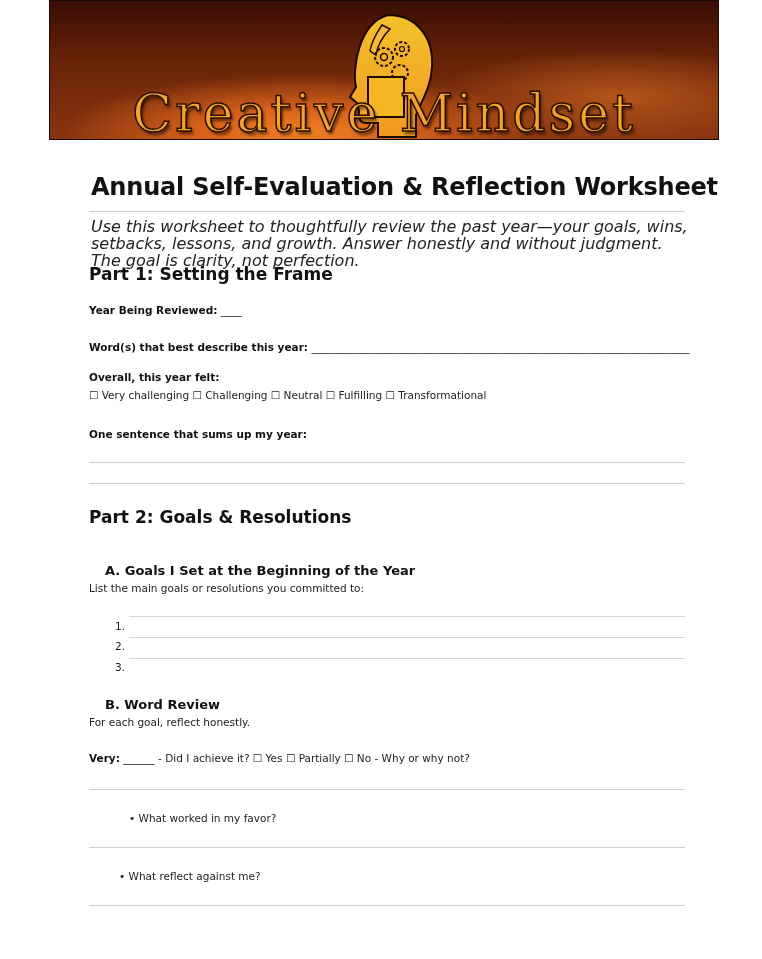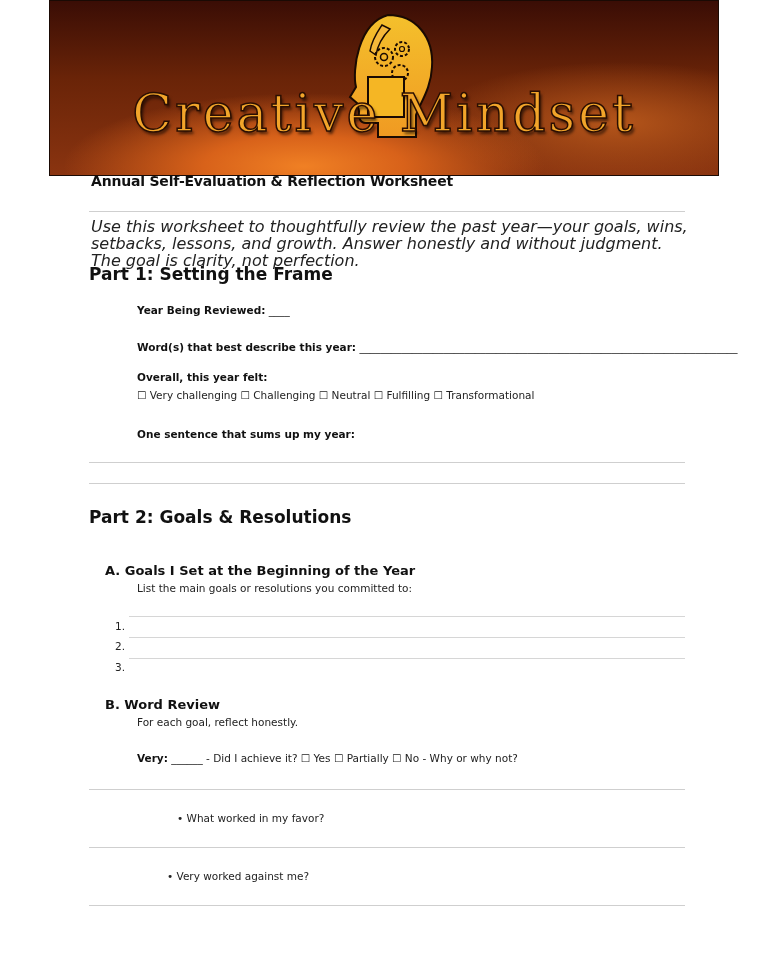--- a/index.html
+++ b/index.html
@@ -1,34 +1,34 @@
 <!DOCTYPE html>
 <html><head>
 <meta charset="utf-8">
 <style>
   html, body { margin:0; padding:0; background:#ffffff; }
   body { width:762px; height:959px; position:relative; overflow:hidden;
          font-family:"DejaVu Sans", sans-serif; color:#111; }
-  .banner { position:absolute; left:49px; top:0; width:670px; height:176px;
+  .banner { position:absolute; left:49px; top:0; width:670px; height:140px;
             border:1px solid #1a0a04; box-sizing:border-box; overflow:hidden;
             background: radial-gradient(ellipse 60% 70% at 38% 95%, #f08024 0%, #d8621a 25%, rgba(150,55,10,0.0) 60%),
                         radial-gradient(ellipse 40% 50% at 85% 70%, #b4551a 0%, rgba(120,40,8,0) 70%),
                         linear-gradient(180deg, #3a0d05 0%, #6a2408 45%, #8a3410 100%); }
   .logo-head { position:absolute; left:288px; top:10px; width:100px; height:128px; }
   .banner-title { position:absolute; left:0; width:100%; top:82px; text-align:center;
                   font-family:"DejaVu Serif", serif; font-size:52px; letter-spacing:3px;
                   color:#f2a52a; -webkit-text-stroke:1.5px #2a0e02;
                   text-shadow: 2px 3px 3px rgba(0,0,0,0.6); }
   .content { position:absolute; left:89px; top:0; width:596px; }
-  h1 { position:absolute; top:173px; left:2px; margin:0; font-size:14px; font-weight:bold; white-space:nowrap; letter-spacing:-0.2px; }
+  h1 { position:absolute; top:173px; left:2px; margin:0; font-size:24px; font-weight:bold; white-space:nowrap; letter-spacing:-0.2px; }
   .hr { position:absolute; left:0; width:596px; height:0; border-top:1px solid #cfcfcf; }
   .intro { position:absolute; top:218px; left:2px; width:600px; font-size:16px; font-style:italic; line-height:17px; color:#222; }
   h2 { position:absolute; margin:0; font-size:17px; font-weight:bold; white-space:nowrap; }
   h3 { position:absolute; margin:16px; font-size:13px; font-weight:bold; white-space:nowrap; }
-  .p { position:absolute; font-size:10.5px; white-space:nowrap; color:#222;margin-left:48px; }
+  .p { position:absolute; font-size:10.5px; white-space:nowrap; color:#222; }
   .b { font-weight:bold; color:#111; }
   .num { position:absolute; font-size:10.5px; color:#222; }
   .line-short { position:absolute; left:40px; width:556px; border-top:1px solid #d6d6d6; }
 </style>
 </head>
 <body>
 
 <div class="banner">
   <svg class="logo-head" viewBox="0 0 100 128">
     <defs>
@@ -86,15 +86,15 @@
   <div class="p" style="top:716px;">For each goal, reflect honestly.</div>
 
   <div class="p" style="top:752px;">
     <span class="b">Very:</span><span> ______ - Did I achieve it? ☐ Yes ☐ Partially ☐ No - Why or why not?</span>
   </div>
   <div class="hr" style="top:789px;"></div>
 
   <div class="p" style="top:812px; left:40px;">• What worked in my favor?</div>
   <div class="hr" style="top:847px;"></div>
 
-  <div class="p" style="top:870px; left:30px;">• Very worked against me?</div>
+  <div class="p" style="top:870px; left:30px;">• What reflect against me?</div>
   <div class="hr" style="top:905px;"></div>
 </div>
 
 </body></html>

